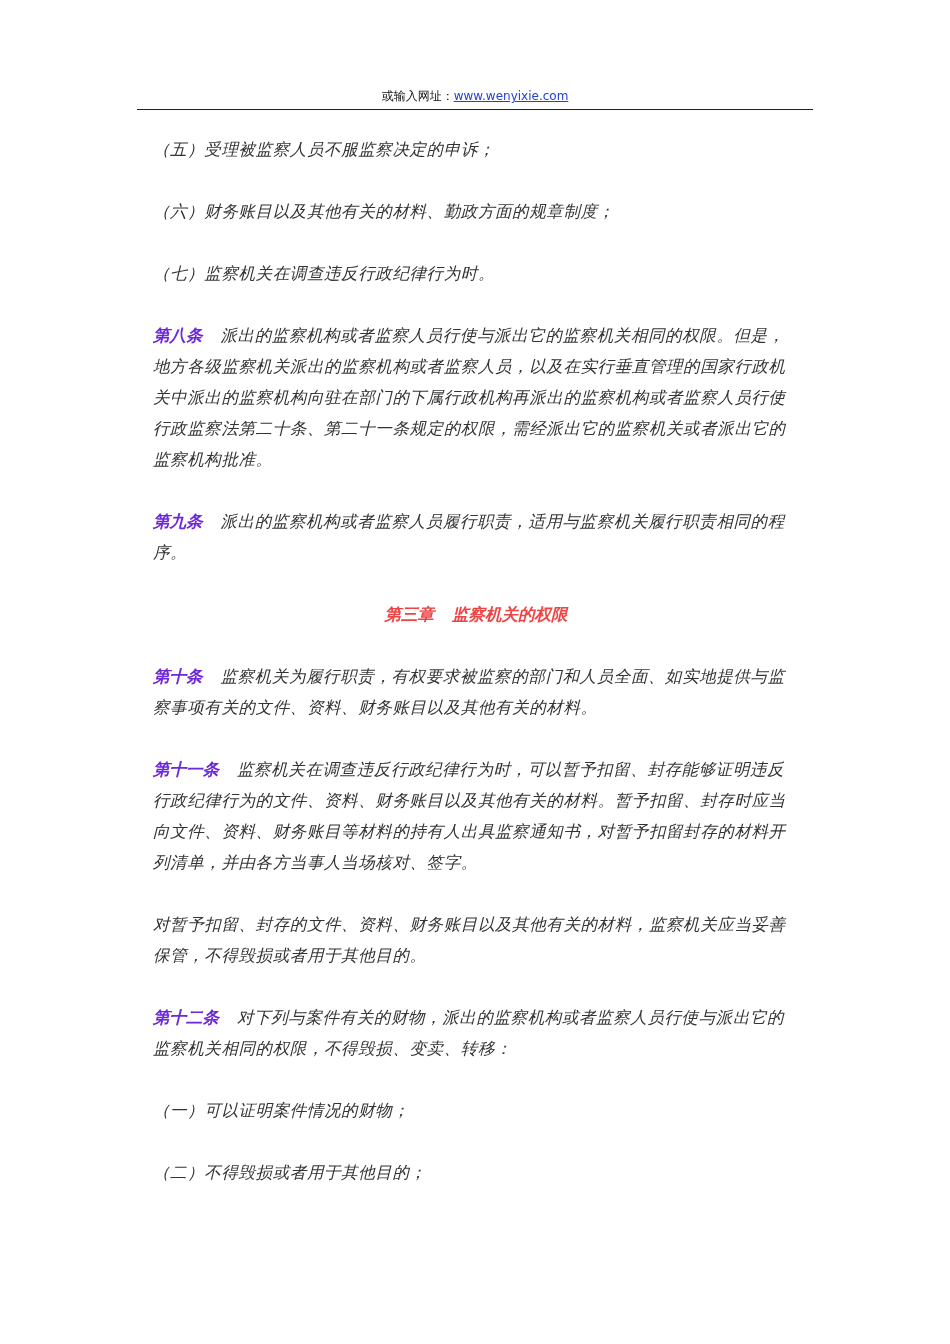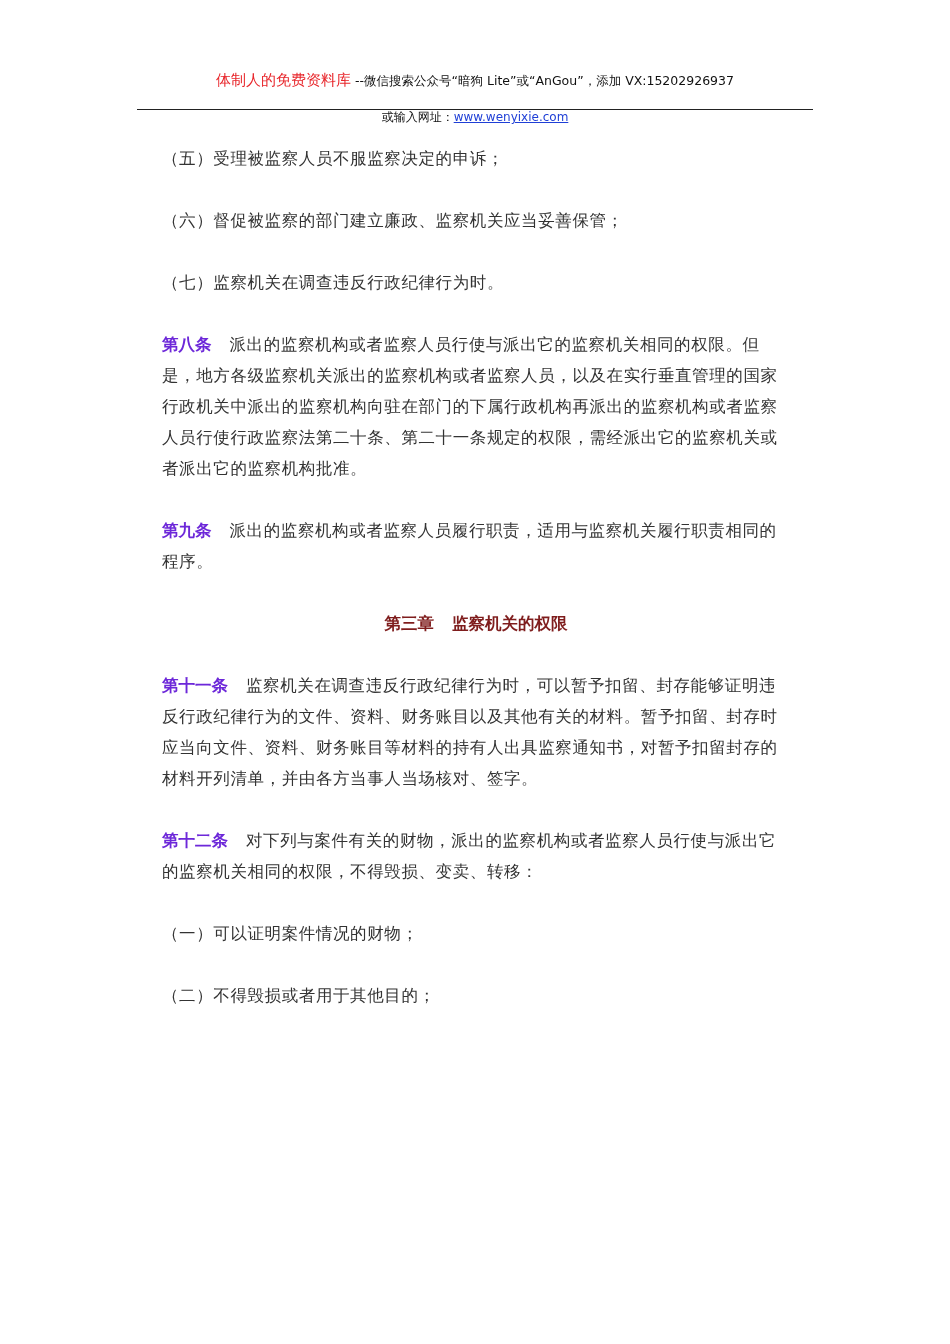--- a/index.html
+++ b/index.html
@@ -54,75 +54,77 @@
     .content {
       position: absolute;
       left: 145px;
       top: 126px;
       width: 662px;
       font-size: 16.5px;
       line-height: 31px;
       letter-spacing: 0.6px;
     }
     .para {
-      margin: 17px;
+      margin: 8px;
+      font-style: italic;
     }
     .gap-lg { margin-top: 31px; }
     .gap-md { margin-top: 31px; }
     .art {
       font-family: "DejaVu Sans", "Liberation Sans", sans-serif;
       font-weight: bold;
       color: #6d28d9;
       margin-right: 18px;
       letter-spacing: 0;
     }
     .chapter {
       text-align: center;
       font-family: "DejaVu Sans", "Liberation Sans", sans-serif;
       font-weight: bold;
-      color: #7f1d1d;
+      color: #ef4444;
       letter-spacing: 0;
     }
     .chapter .sep { display: inline-block; width: 18px; }
   </style>
 </head>
 <body>
 
 <div class="page-header">
-  <div class="header-line1">
-    <span class="brand">体制人的免费资料库</span><span> --微信搜索公众号“暗狗 Lite”或“AnGou”，添加 VX:15202926937</span>
-  </div>
   <div class="header-line2">
     <span>或输入网址：</span><span class="header-link">www.wenyixie.com</span>
   </div>
 </div>
 <div class="header-rule"></div>
 
 <div class="content">
   <p class="para">（五）受理被监察人员不服监察决定的申诉；</p>
-  <p class="para gap-lg">（六）督促被监察的部门建立廉政、监察机关应当妥善保管；</p>
+  <p class="para gap-lg">（六）财务账目以及其他有关的材料、勤政方面的规章制度；</p>
   <p class="para gap-lg">（七）监察机关在调查违反行政纪律行为时。</p>
 
   <p class="para gap-md">
     <span class="art">第八条</span><span>派出的监察机构或者监察人员行使与派出它的监察机关相同的权限。但是，地方各级监察机关派出的监察机构或者监察人员，以及在实行垂直管理的国家行政机关中派出的监察机构向驻在部门的下属行政机构再派出的监察机构或者监察人员行使行政监察法第二十条、第二十一条规定的权限，需经派出它的监察机关或者派出它的监察机构批准。</span>
   </p>
 
   <p class="para gap-md">
     <span class="art">第九条</span><span>派出的监察机构或者监察人员履行职责，适用与监察机关履行职责相同的程序。</span>
   </p>
 
   <p class="para gap-md chapter">
     <span>第三章</span><span class="sep"></span><span>监察机关的权限</span>
   </p>
 
+  <p class="para gap-md">
+    <span class="art">第十条</span><span>监察机关为履行职责，有权要求被监察的部门和人员全面、如实地提供与监察事项有关的文件、资料、财务账目以及其他有关的材料。</span>
+  </p>
 
   <p class="para gap-md">
     <span class="art">第十一条</span><span>监察机关在调查违反行政纪律行为时，可以暂予扣留、封存能够证明违反行政纪律行为的文件、资料、财务账目以及其他有关的材料。暂予扣留、封存时应当向文件、资料、财务账目等材料的持有人出具监察通知书，对暂予扣留封存的材料开列清单，并由各方当事人当场核对、签字。</span>
   </p>
 
+  <p class="para gap-md">对暂予扣留、封存的文件、资料、财务账目以及其他有关的材料，监察机关应当妥善保管，不得毁损或者用于其他目的。</p>
 
   <p class="para gap-md">
     <span class="art">第十二条</span><span>对下列与案件有关的财物，派出的监察机构或者监察人员行使与派出它的监察机关相同的权限，不得毁损、变卖、转移：</span>
   </p>
 
   <p class="para gap-lg">（一）可以证明案件情况的财物；</p>
   <p class="para gap-lg">（二）不得毁损或者用于其他目的；</p>
 </div>
 
 </body></html>

